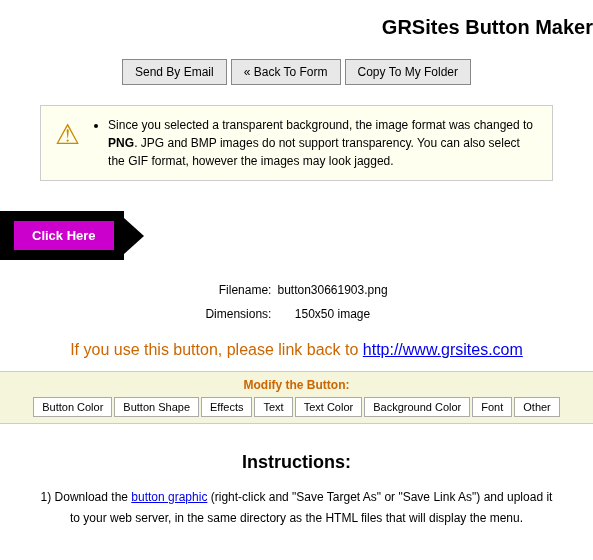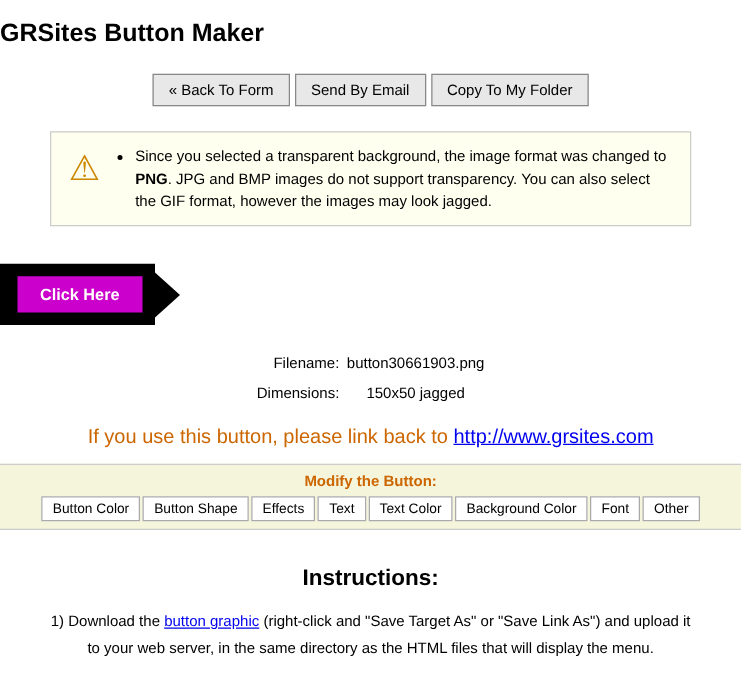--- a/index.html
+++ b/index.html
@@ -4,21 +4,21 @@
   <style>
     * { margin: 0; padding: 0; box-sizing: border-box; }
     body {
       font-family: Arial, sans-serif;
       font-size: 13px;
       background: #fff;
       color: #000;
       width: 593px;
     }
     .page-title {
-      text-align: left;
+      text-align: right;
       font-size: 20px;
       font-weight: bold;
       padding: 16px 0 12px;
     }
     .toolbar {
       display: flex;
       justify-content: center;
       gap: 0;
       padding: 8px 0 12px;
     }
@@ -136,22 +136,22 @@
     }
     .instructions-text a { color: #0000ee; }
     .spacer { height: 8px; }
   </style>
 </head>
 <body>
 
 <div class="page-title">GRSites Button Maker</div>
 
 <div class="toolbar">
+  <button class="toolbar-btn">Send By Email</button>
   <button class="toolbar-btn">« Back To Form</button>
-  <button class="toolbar-btn">Send By Email</button>
   <button class="toolbar-btn">Copy To My Folder</button>
 </div>
 
 <div class="warning-box">
   <div class="warning-icon">⚠</div>
   <div class="warning-text">
     <ul style="padding-left:16px;">
       <li>
         <span>Since you selected a transparent background, the image format was changed to </span><b>PNG</b><span>. JPG and BMP images do not support transparency. You can also select the GIF format, however the images may look jagged.</span>
       </li>
@@ -170,21 +170,21 @@
 
 <div class="file-info">
   <table>
     <tbody>
         <tr>
       <td>Filename:</td>
       <td>button30661903.png</td>
     </tr>
     <tr>
       <td>Dimensions:</td>
-      <td>150x50 jagged</td>
+      <td>150x50 image</td>
     </tr>
   </tbody>
     </table>
 </div>
 
 <div class="link-line">
   <span>If you use this button, please link back to </span><a href="#">http://www.grsites.com</a>
 </div>
 
 <div class="modify-section">

